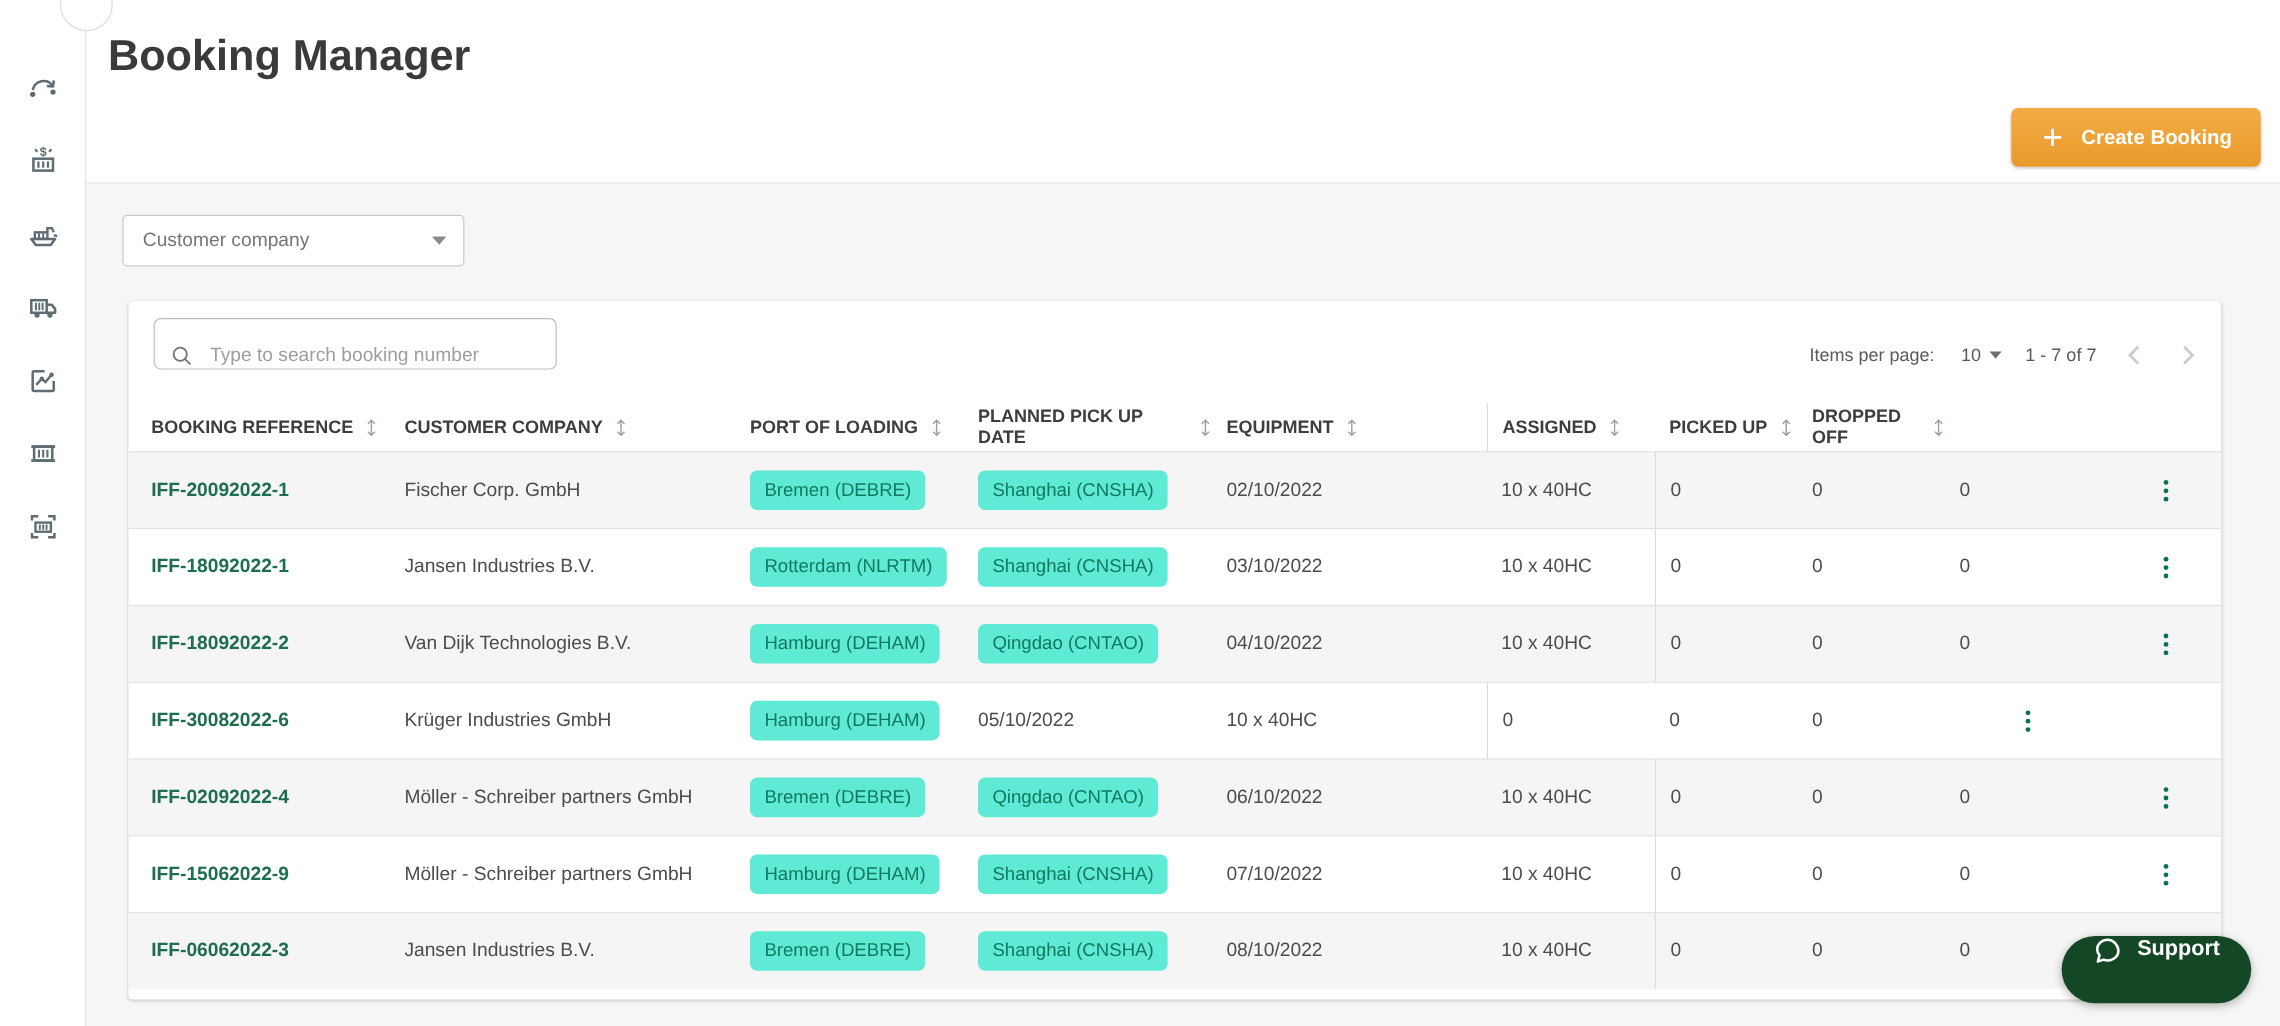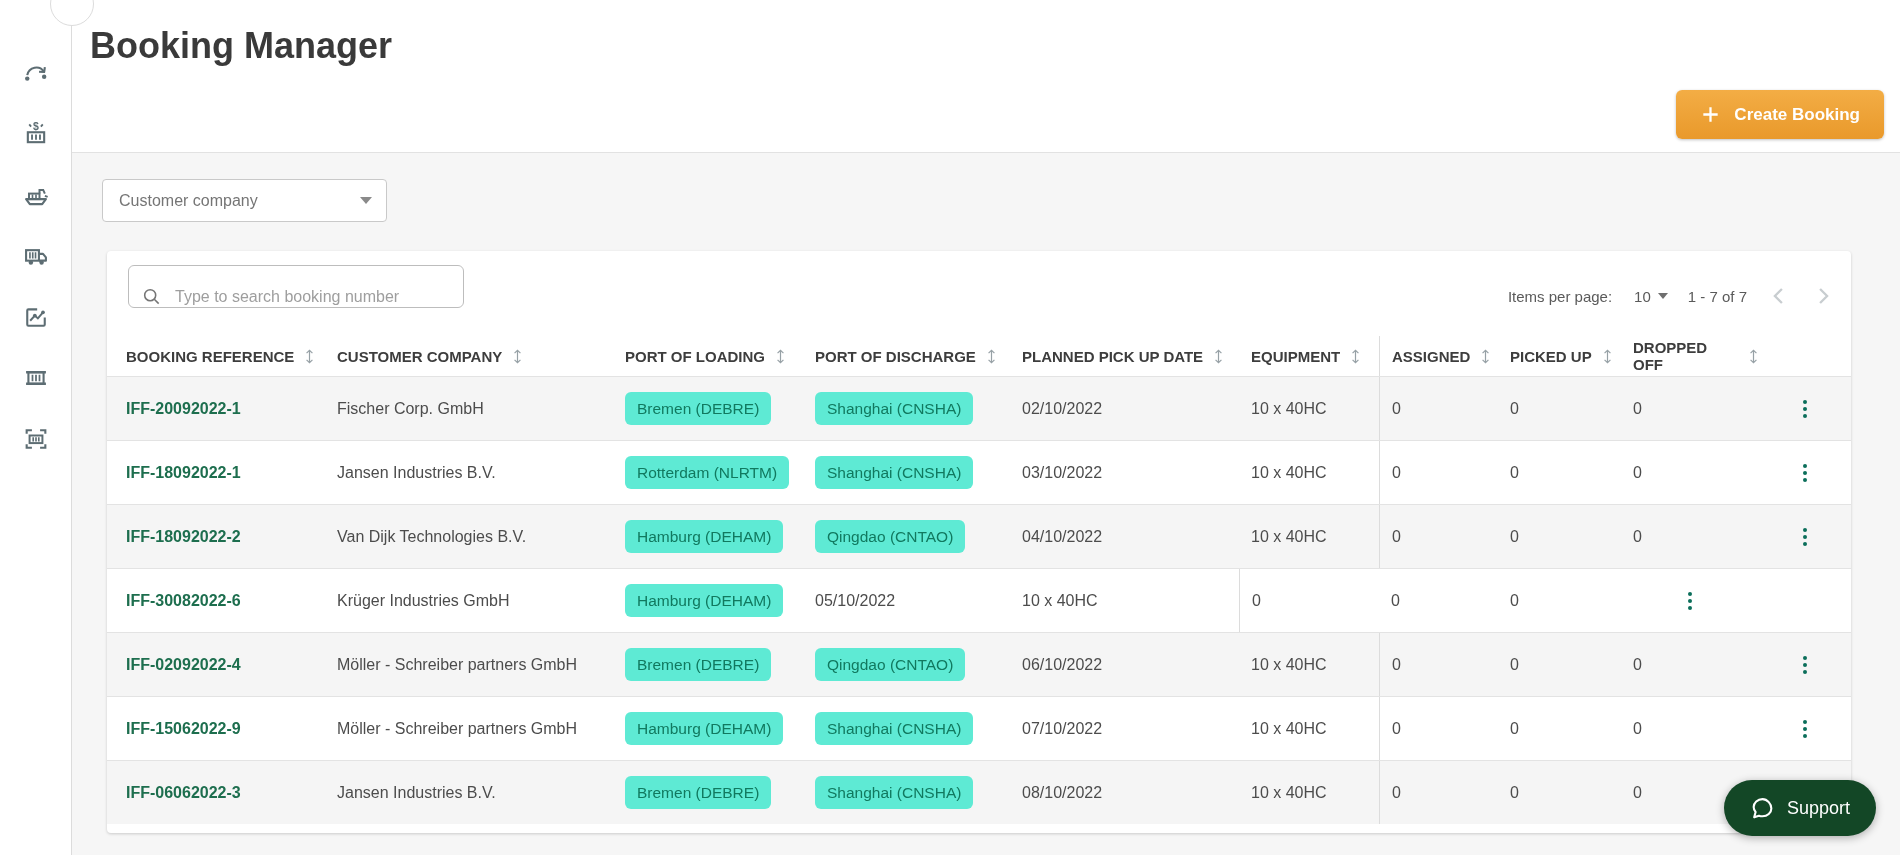--- a/index.html
+++ b/index.html
@@ -115,22 +115,22 @@
   .kebab-btn {
     width:40px; height:40px; border:none; background:transparent; cursor:pointer;
     display:flex; flex-direction:column; align-items:center; justify-content:center; gap:3px;
   }
   .kebab-btn .dot { width:4px; height:4px; border-radius:50%; background:#0b6e5a; }
 
   
   .support-btn {
     position:fixed; right:24px; bottom:19px; height:56px; padding:0 26px;
     background:#134726; border:none; border-radius:28px; cursor:pointer;
-    color:#fff; font-size:18px; font-weight:400; font-family:inherit;
-    display:flex; align-items:center; gap:12px;
+    color:#fff; font-size:18px; font-weight:700; font-family:inherit;
+    display:flex; gap:12px;
     box-shadow:0 2px 8px rgba(0,0,0,.3);
   }
 </style>
 </head>
 <body>
 
 <div class="app">
 
   <aside class="sidebar">
     <button class="collapse-toggle"></button>
@@ -266,28 +266,20 @@
             </div>
             <div class="th">
               <span>PORT OF LOADING</span>
               <span class="sort-icon">
                   <svg viewBox="0 0 12 16" width="11" height="15">
                     <path d="M6 1.5 V14.5 M2.8 4.4 L6 1.2 L9.2 4.4 M2.8 11.6 L6 14.8 L9.2 11.6" fill="none" stroke="currentColor" stroke-width="1.3"></path>
                   </svg>
                 </span>
             </div>
             <div class="th">
-              <span>PORT OF DISCHARGE</span>
-              <span class="sort-icon">
-                  <svg viewBox="0 0 12 16" width="11" height="15">
-                    <path d="M6 1.5 V14.5 M2.8 4.4 L6 1.2 L9.2 4.4 M2.8 11.6 L6 14.8 L9.2 11.6" fill="none" stroke="currentColor" stroke-width="1.3"></path>
-                  </svg>
-                </span>
-            </div>
-            <div class="th">
               <span>PLANNED PICK UP DATE</span>
               <span class="sort-icon">
                   <svg viewBox="0 0 12 16" width="11" height="15">
                     <path d="M6 1.5 V14.5 M2.8 4.4 L6 1.2 L9.2 4.4 M2.8 11.6 L6 14.8 L9.2 11.6" fill="none" stroke="currentColor" stroke-width="1.3"></path>
                   </svg>
                 </span>
             </div>
             <div class="th">
               <span>EQUIPMENT</span>
               <span class="sort-icon">

